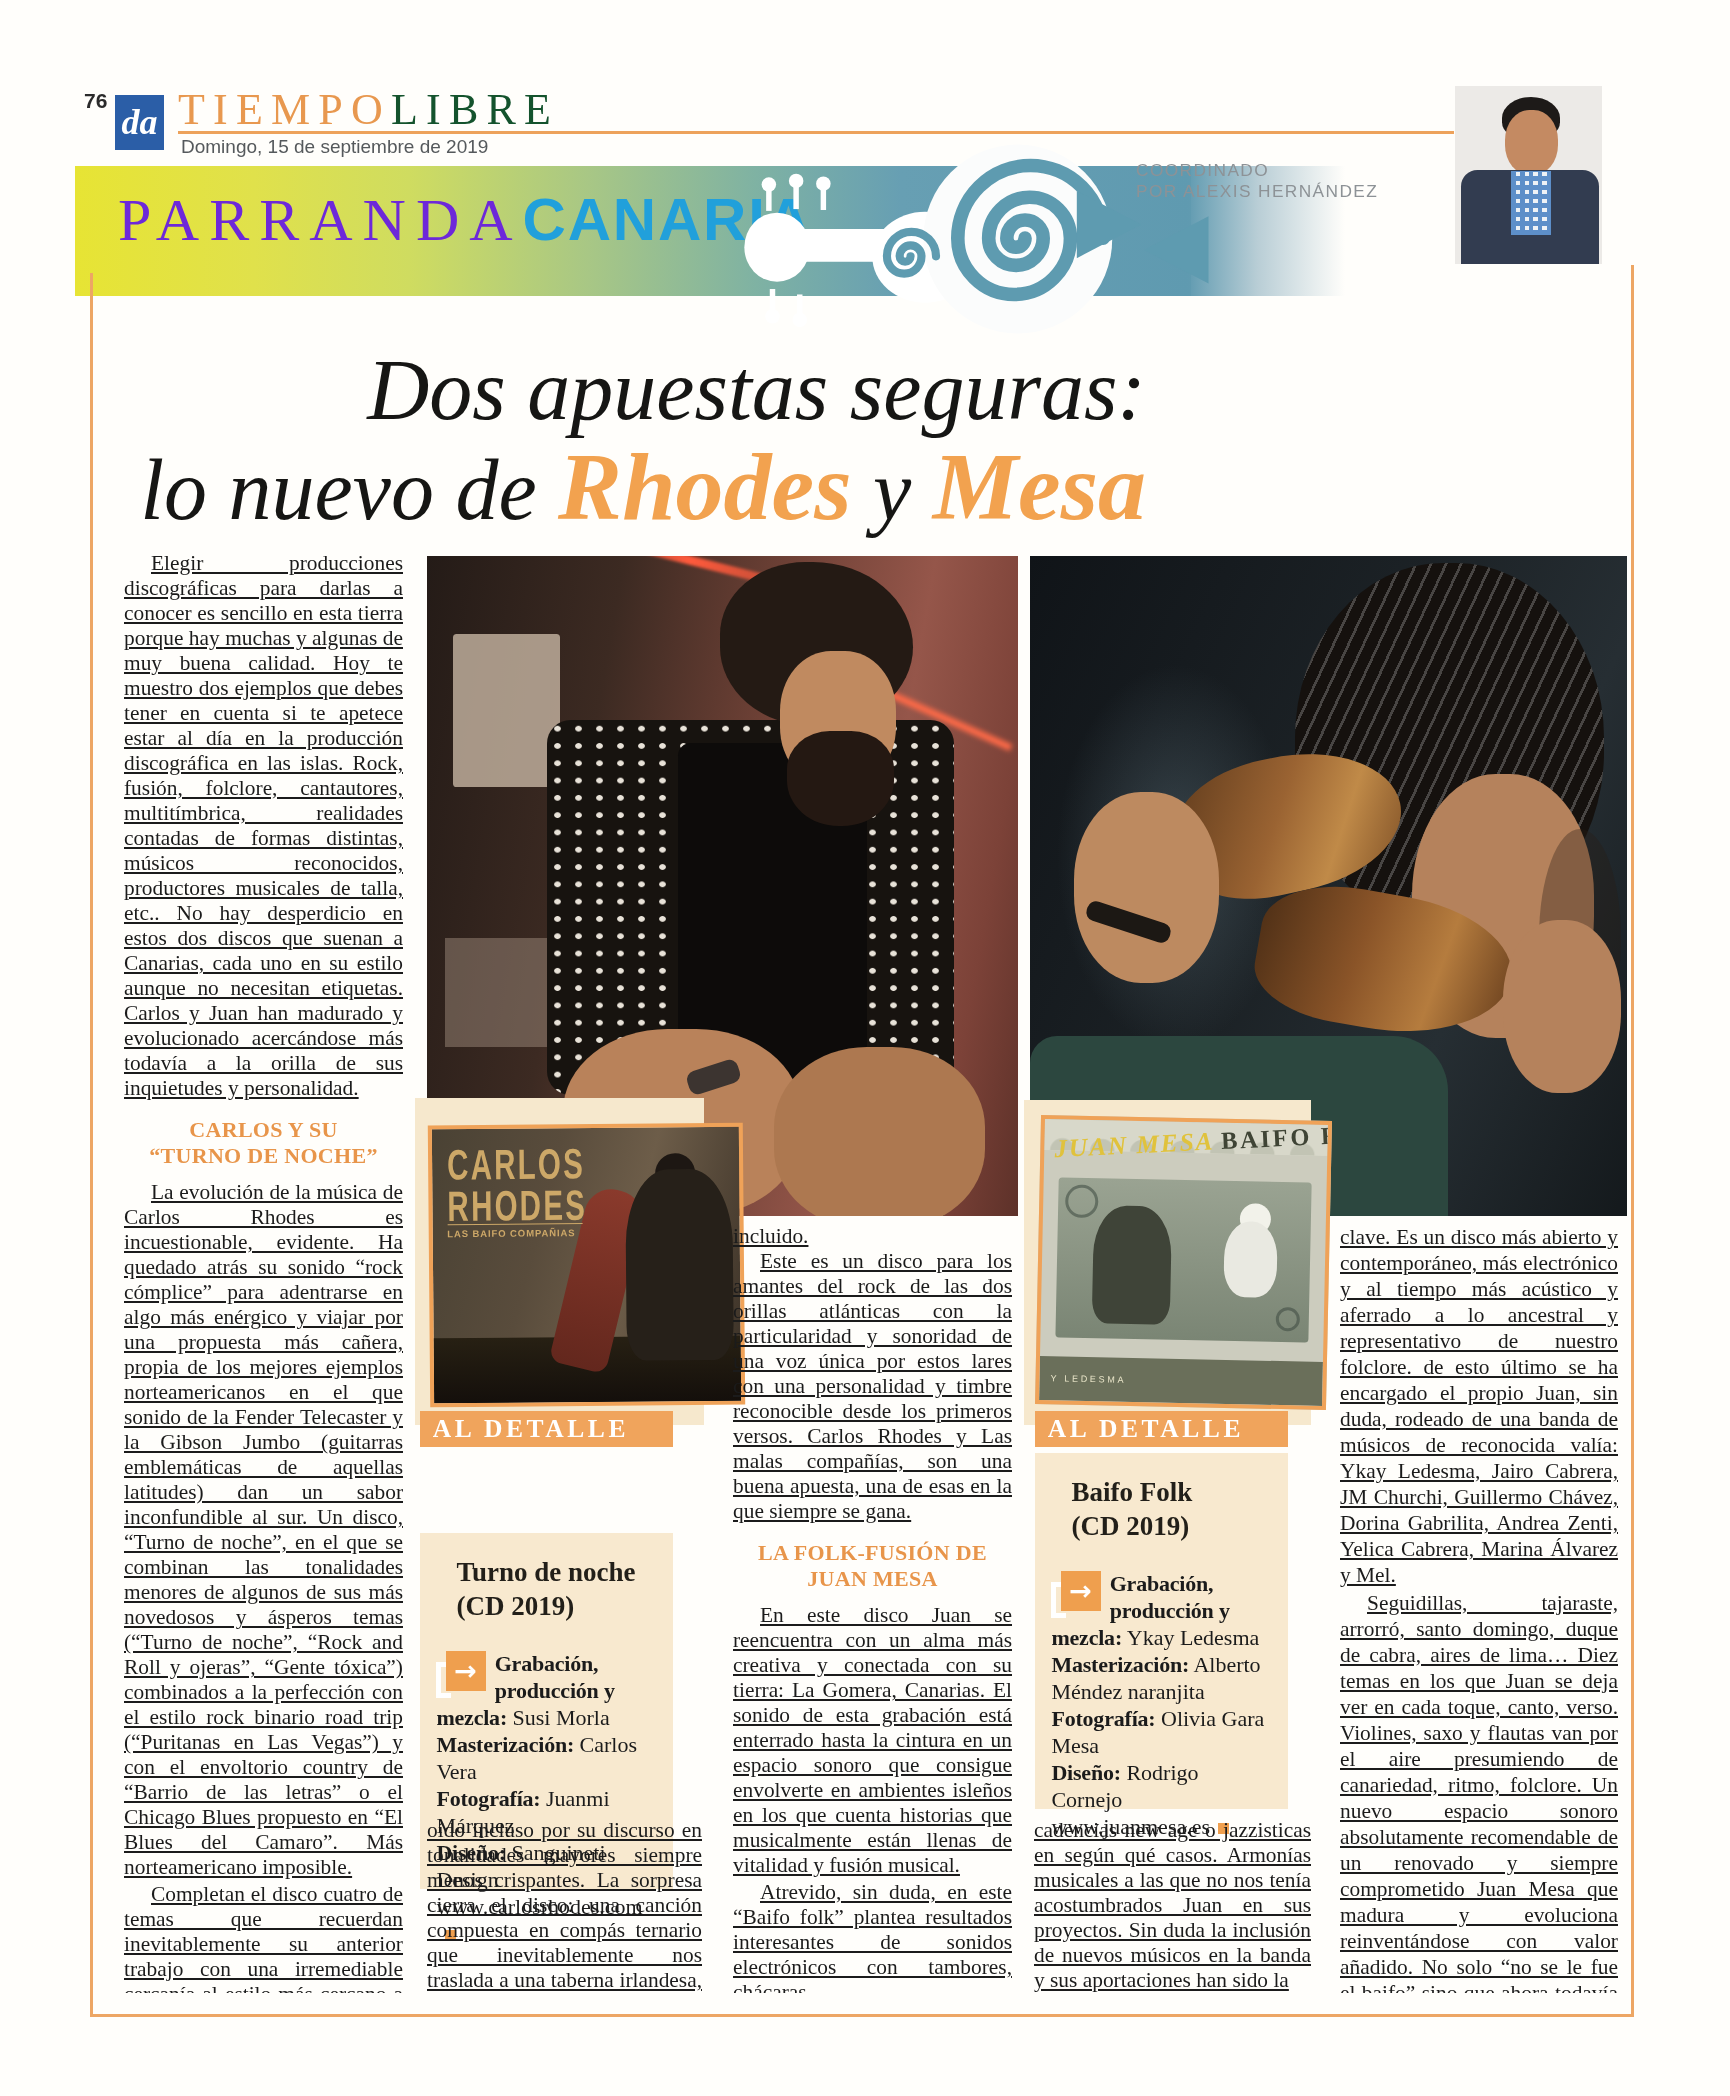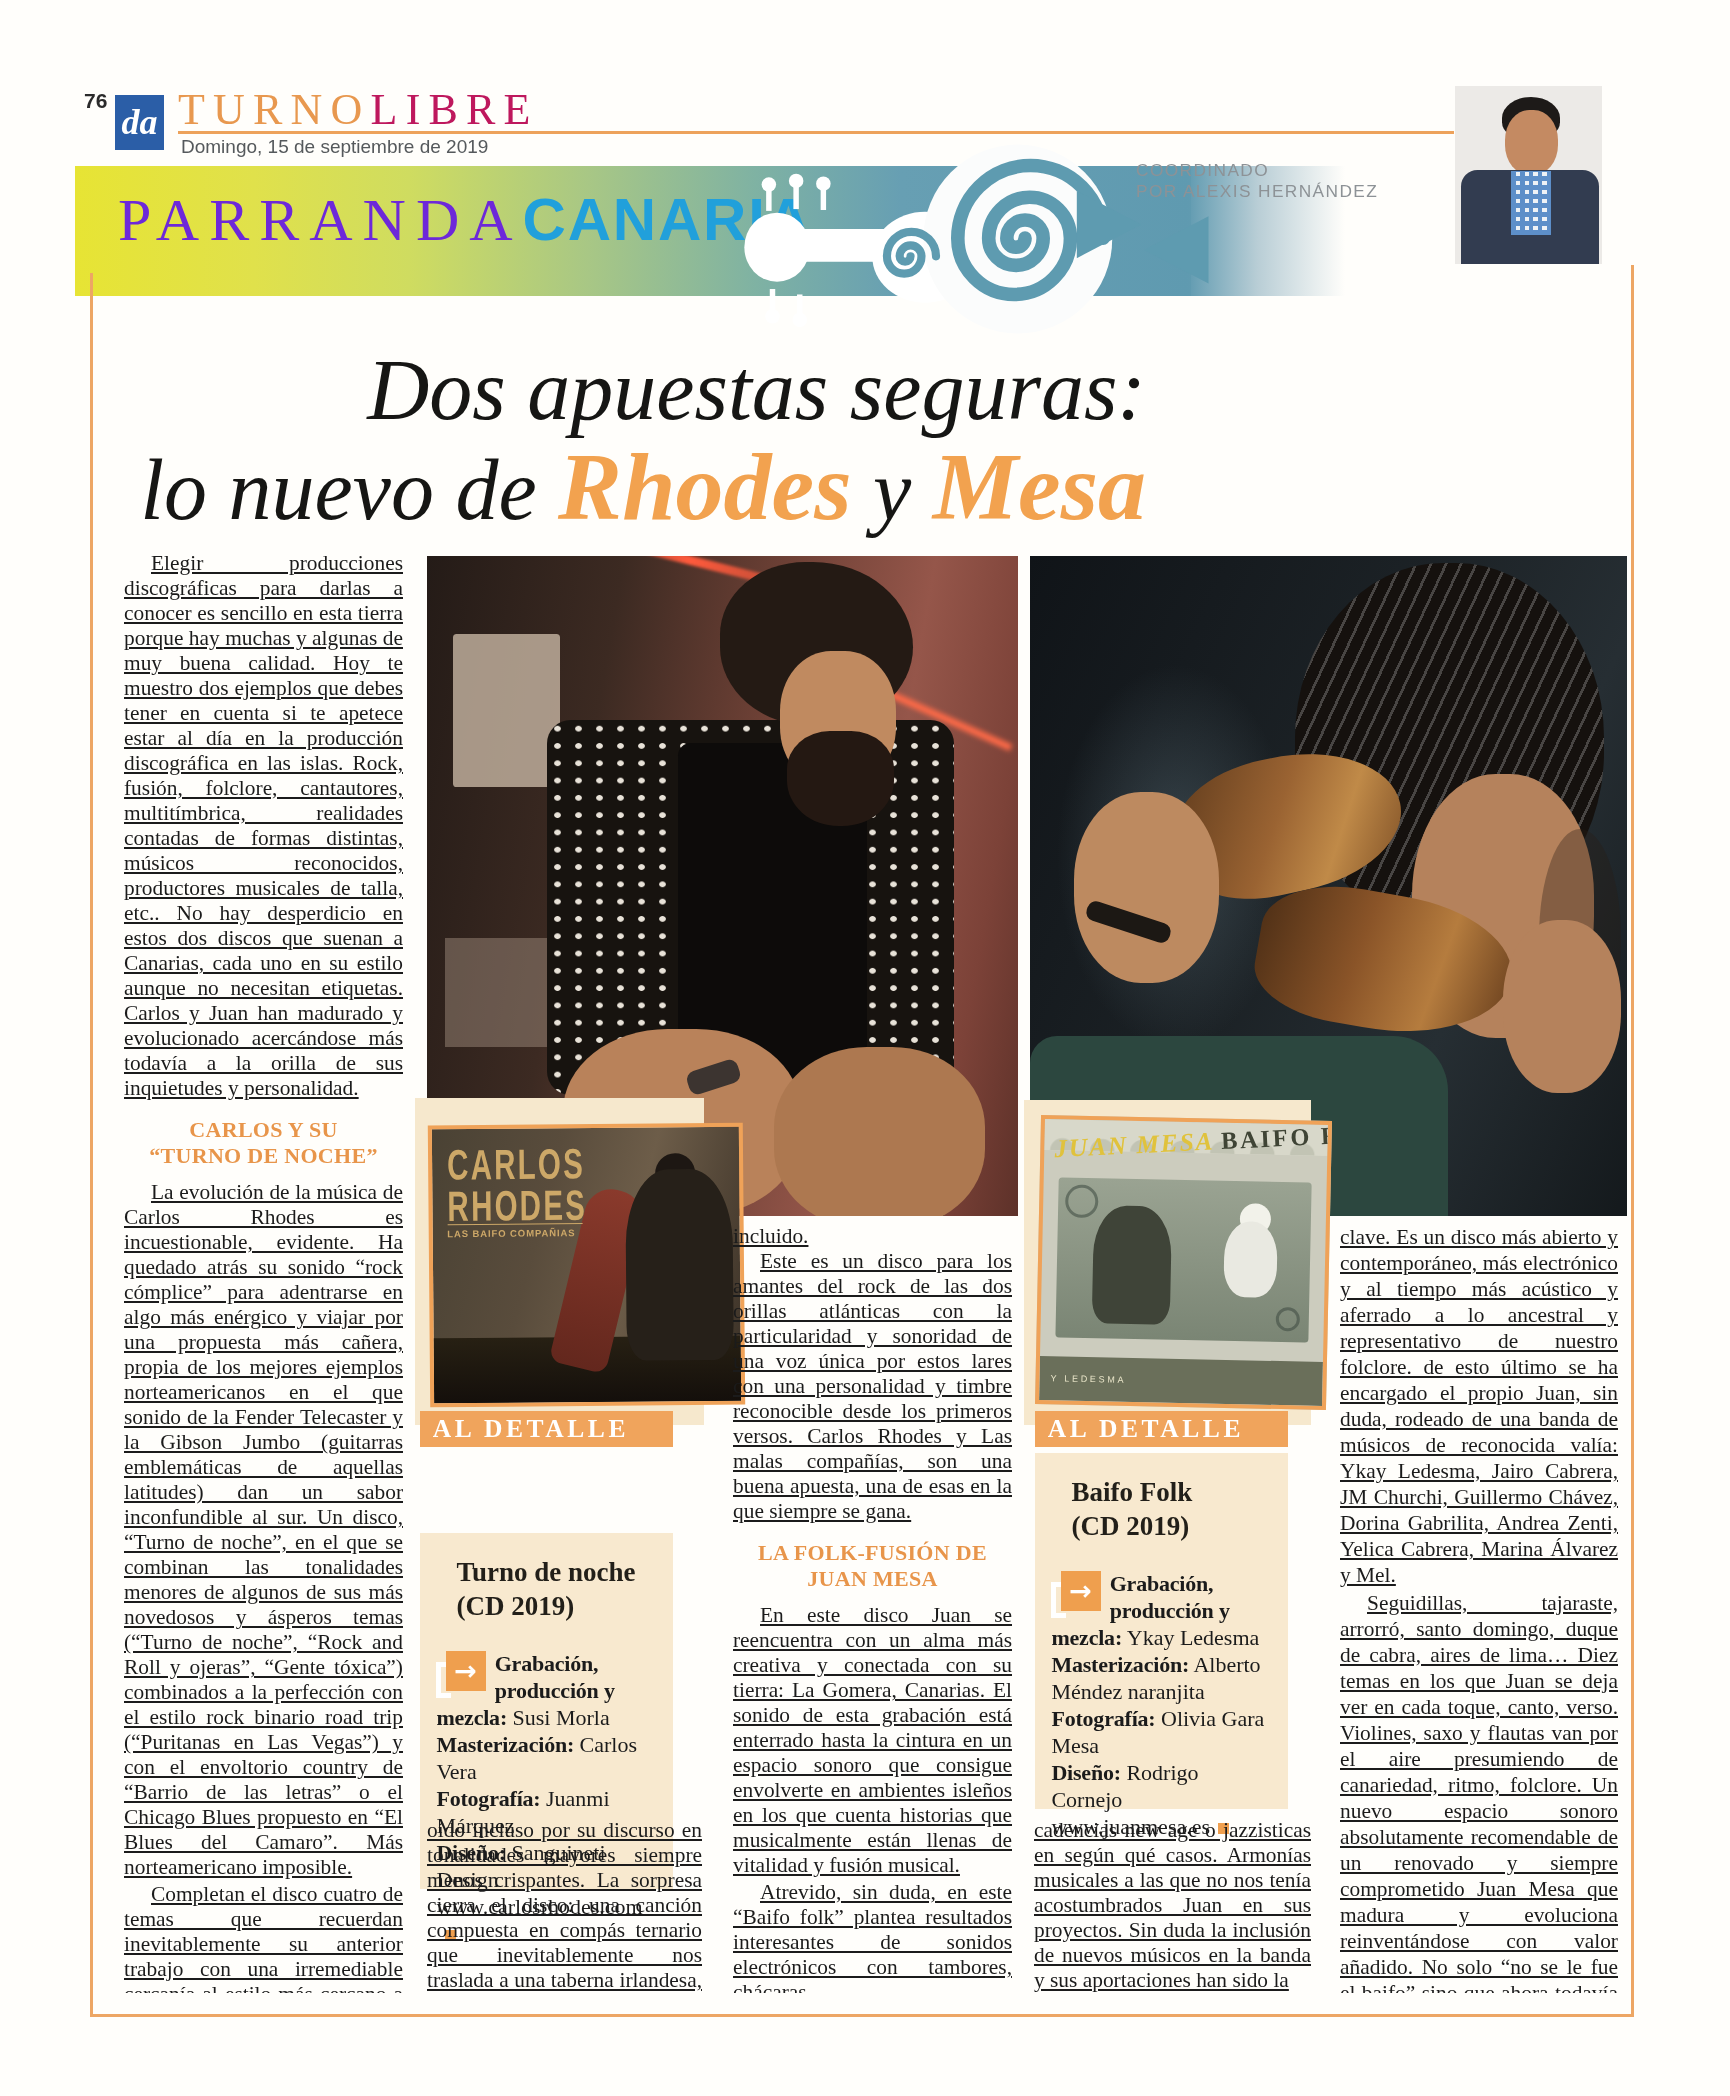--- a/index.html
+++ b/index.html
@@ -7,21 +7,21 @@
             font-family:"Liberation Serif", serif; }
 
   .abs { position:absolute; }
 
   
   .pgnum { left:84px; top:89px; font:bold 21px "Liberation Sans", sans-serif; color:#2b2b2b; }
   .dalogo { left:115px; top:95px; width:49px; height:55px; background:#2b5ea7; color:#fff;
             font:bold italic 36px/55px "Liberation Serif", serif; text-align:center; }
   .secttitle { left:178px; top:89px; font:44px/42px "Liberation Serif", serif; letter-spacing:8.2px; white-space:nowrap; }
   .secttitle .t1 { color:#e8984f; }
-  .secttitle .t2 { color:#be185d; }
+  .secttitle .t2 { color:#14532d; }
   .headrule { left:178px; top:131px; width:1276px; height:2.7px; background:#eda25b; }
   .dateline { left:181px; top:136px; font:19px "Liberation Sans", sans-serif; color:#55595c; }
 
   
   .banner { left:75px; top:166px; width:1116px; height:130px;
             background:linear-gradient(90deg,#e7e434 0%,#e0e14b 16%,#cfdc60 30%,#a8c785 46%,#7fb2a3 61%,#679fb3 74%,#5f9ab0 100%); }
   .bannertail { left:1186px; top:166px; width:159px; height:130px;
             background:linear-gradient(90deg,#5f9ab0 0%,rgba(127,166,183,.55) 45%,rgba(200,216,222,0) 100%); }
   .brandtxt { left:118px; top:185px; height:91px; white-space:nowrap; }
   .brandtxt .b1 { font:60px "Liberation Serif", serif; color:#6d28d9; letter-spacing:10px; }
@@ -154,21 +154,21 @@
   .col5 { left:1340px; top:1224px; width:278px; height:769px; overflow:hidden; }
   .col5 { line-height:26px; }
 </style>
 </head>
 <body>
 
 <div id="canvas">
 
   <div class="abs pgnum">76</div>
   <div class="abs dalogo">da</div>
-  <div class="abs secttitle"><span class="t1">TURNO</span><span class="t2">LIBRE</span></div>
+  <div class="abs secttitle"><span class="t1">TIEMPO</span><span class="t2">LIBRE</span></div>
   <div class="abs headrule"></div>
   <div class="abs dateline">Domingo, 15 de septiembre de 2019</div>
 
   <div class="abs banner"></div>
   <div class="abs bannertail"></div>
   <div class="abs brandtxt"><span class="b1">PARRANDA</span><span class="b2">CANARIA</span></div>
 
   <svg class="abs" style="left:718px; top:127px;" width="545" height="255" viewBox="790 140 600 280">
 
     <g fill="#ffffff">

